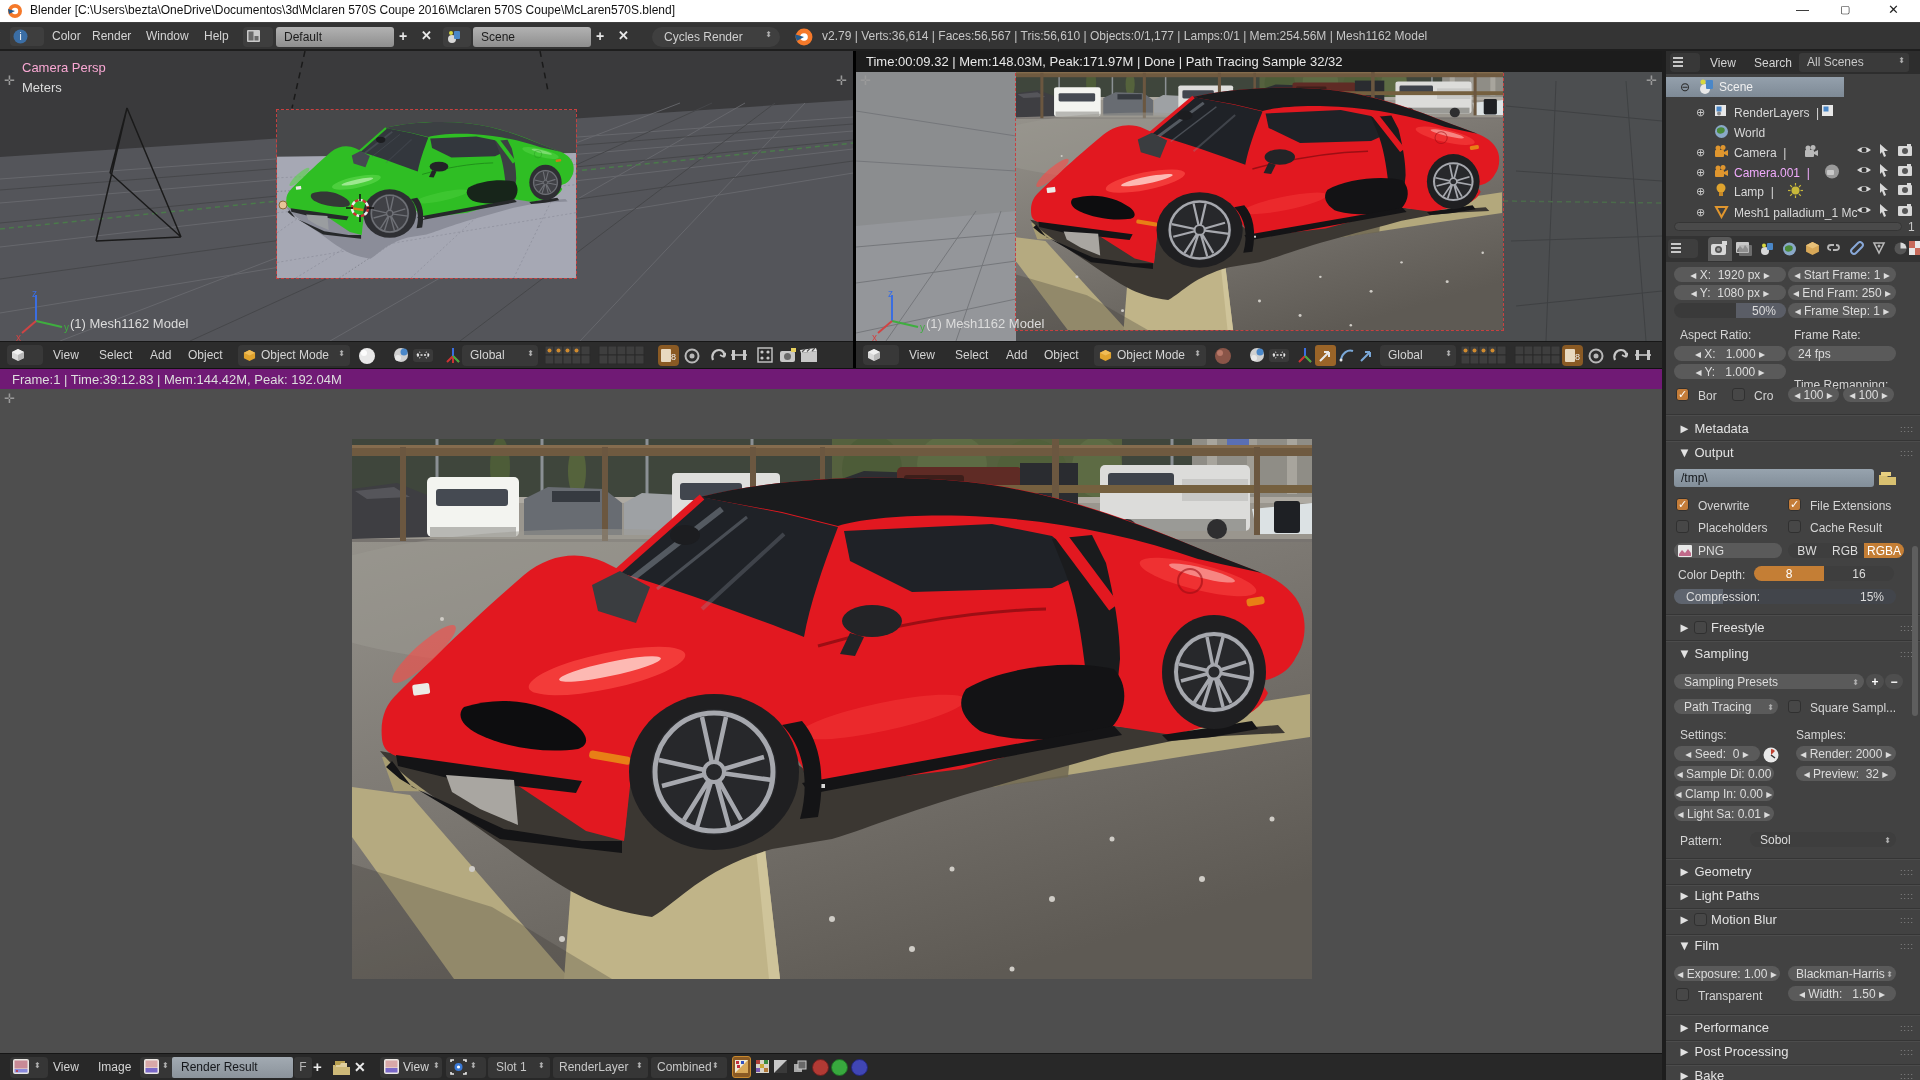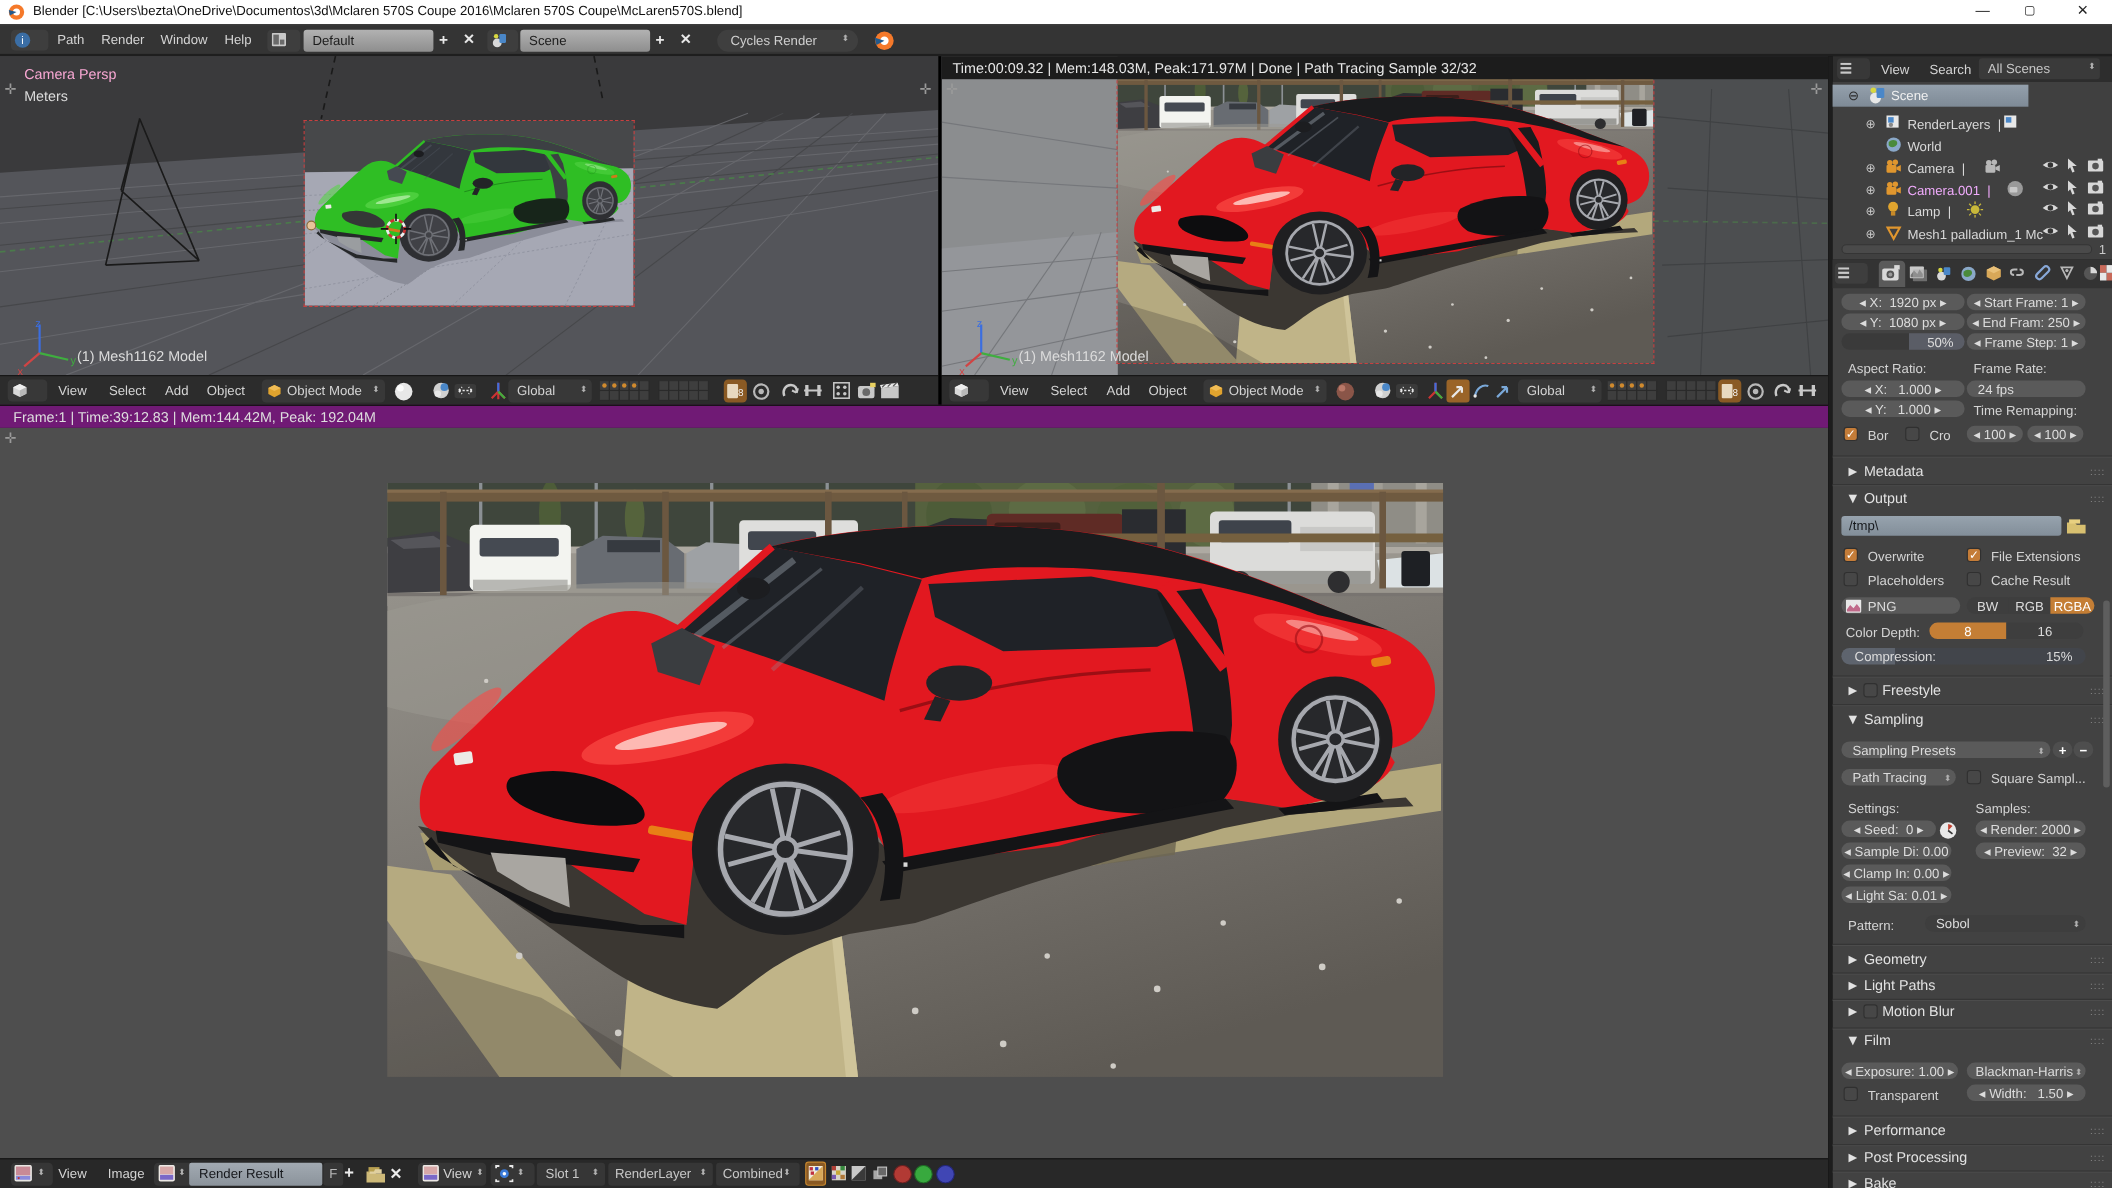--- a/index.html
+++ b/index.html
@@ -212,21 +212,21 @@
 <span class="abs" style="left:1840px;top:3px;font-size:11px;color:#222">▢</span>
 <span class="abs" style="left:1888px;top:2px;font-size:13px;color:#222">✕</span>
 </div>
 
 <div class="abs" style="left:0;top:22px;width:1920px;height:29px;background:#343434;border-top:1px solid #3f3f3f;border-bottom:2px solid #1e1e1e">
 <div class="abs" style="left:10px;top:4px;width:34px;height:19px;background:#3e3e3e;border-radius:4px"></div>
 <svg class="abs" style="left:13px;top:6px" width="15" height="15" viewBox="0 0 15 15">
         <circle cx="7.5" cy="7.5" r="7" fill="#3b6ea5"></circle>
         <text x="7.5" y="11" font-size="10" fill="#fff" text-anchor="middle" font-family="Liberation Sans">i</text>
       </svg>
-<span class="lbl" style="left:52px;top:6px">Path</span>
+<span class="lbl" style="left:52px;top:6px">Color</span>
 <span class="lbl" style="left:92px;top:6px">Render</span>
 <span class="lbl" style="left:146px;top:6px">Window</span>
 <span class="lbl" style="left:204px;top:6px">Help</span>
 <div class="abs" style="left:243px;top:4px;width:30px;height:20px;background:#3e3e3e;border-radius:4px"></div>
 <svg class="abs" style="left:247px;top:7px" width="14" height="13">
         <rect x="0" y="0" width="13" height="12" fill="#c9c9c9" rx="1"></rect>
         <rect x="1.5" y="1.5" width="5" height="9" fill="#6a6a6a"></rect>
         <rect x="7.5" y="6" width="4" height="4.5" fill="#6a6a6a"></rect>
       </svg>
 <div class="abs" style="left:276px;top:4px;width:118px;height:20px;background:linear-gradient(#b2b2b2,#8e8e8e);border-radius:3px;font-size:12px;color:#1c1c1c;padding:3px 0 0 8px">Default</div>
@@ -240,20 +240,21 @@
       </svg>
 <div class="abs" style="left:473px;top:4px;width:118px;height:20px;background:linear-gradient(#b2b2b2,#8e8e8e);border-radius:3px;font-size:12px;color:#1c1c1c;padding:3px 0 0 8px">Scene</div>
 <span class="abs" style="left:596px;top:5px;color:#e8e8e8;font-size:14px;font-weight:bold">+</span>
 <span class="abs" style="left:618px;top:5px;color:#e8e8e8;font-size:13px;font-weight:bold">✕</span>
 <div class="abs" style="left:652px;top:4px;width:128px;height:20px;background:#3f3f3f;border-radius:10px;font-size:12px;color:#cfcfcf;padding:3px 0 0 12px">Cycles Render <span class="arr" style="position:absolute;right:8px;top:3px">⬍</span></div>
 <svg class="abs" style="left:795px;top:5px" width="18" height="18" viewBox="0 0 16 16">
         <circle cx="8" cy="8" r="7.5" fill="#f5792a"></circle>
         <circle cx="8" cy="8" r="3.4" fill="#fff"></circle>
         <path d="M0,5.5 L8,8 L1.5,11.5 Z" fill="#235a8c"></path>
       </svg>
+<span class="abs t12" style="left:822px;top:6px">v2.79 | Verts:36,614 | Faces:56,567 | Tris:56,610 | Objects:0/1,177 | Lamps:0/1 | Mem:254.56M | Mesh1162 Model</span>
 </div>
 
 <div class="abs" style="left:0;top:51px;width:853px;height:290px;background:#3c3c3e;overflow:hidden">
 <svg width="853" height="290" style="position:absolute">
 <rect x="0" y="0" width="853" height="290" fill="#3a3a3c"></rect>
 <polygon points="0,106 853,49 853,290 0,290" fill="#54555a"></polygon>
 <g stroke="#6a6b70" stroke-width="1" opacity="0.85">
 <line x1="0" y1="128" x2="853" y2="66"></line>
 <line x1="0" y1="152" x2="853" y2="80"></line>
 <line x1="0" y1="196" x2="853" y2="98"></line>
@@ -888,21 +889,21 @@
 <div class="btn" style="left:122px;top:31px;width:108px">◂ Start Frame: 1 ▸</div>
 <div class="btn" style="left:8px;top:49px;width:112px">◂ Y: &nbsp;1080 px ▸</div>
 <div class="btn" style="left:122px;top:49px;width:108px">◂ End Fram: 250 ▸</div>
 <div class="btn" style="left:8px;top:67px;width:112px;background:linear-gradient(90deg,#3a3a3a 55%,#5a5d66 55%);text-align:right;padding-right:10px">50%</div>
 <div class="btn" style="left:122px;top:67px;width:108px">◂ Frame Step: 1 ▸</div>
 <span class="lbl" style="left:14px;top:92px">Aspect Ratio:</span>
 <span class="lbl" style="left:128px;top:92px">Frame Rate:</span>
 <div class="btn" style="left:8px;top:110px;width:112px">◂ X: &nbsp;&nbsp;1.000 ▸</div>
 <div class="btn" style="left:122px;top:110px;width:108px;text-align:left;padding-left:10px">24 fps</div>
 <div class="btn" style="left:8px;top:128px;width:112px">◂ Y: &nbsp;&nbsp;1.000 ▸</div>
-<span class="lbl" style="left:128px;top:130px">Time Remapping:</span>
+<span class="lbl" style="left:128px;top:142px">Time Remapping:</span>
 <div class="chk on" style="left:10px;top:152px"></div>
         <span class="lbl" style="left:32px;top:153px">Bor</span>
 <div class="chk" style="left:66px;top:152px"></div>
         <span class="lbl" style="left:88px;top:153px">Cro</span>
 <div class="btn" style="left:122px;top:151px;width:51px">◂ 100 ▸</div>
 <div class="btn" style="left:177px;top:151px;width:51px">◂ 100 ▸</div>
 <div class="sep" style="top:178px"></div>
 <span class="phead" style="left:12px;top:185px">► Metadata</span>
         <span class="grip" style="top:188px">::::</span>
 <div class="sep" style="top:204px"></div>

